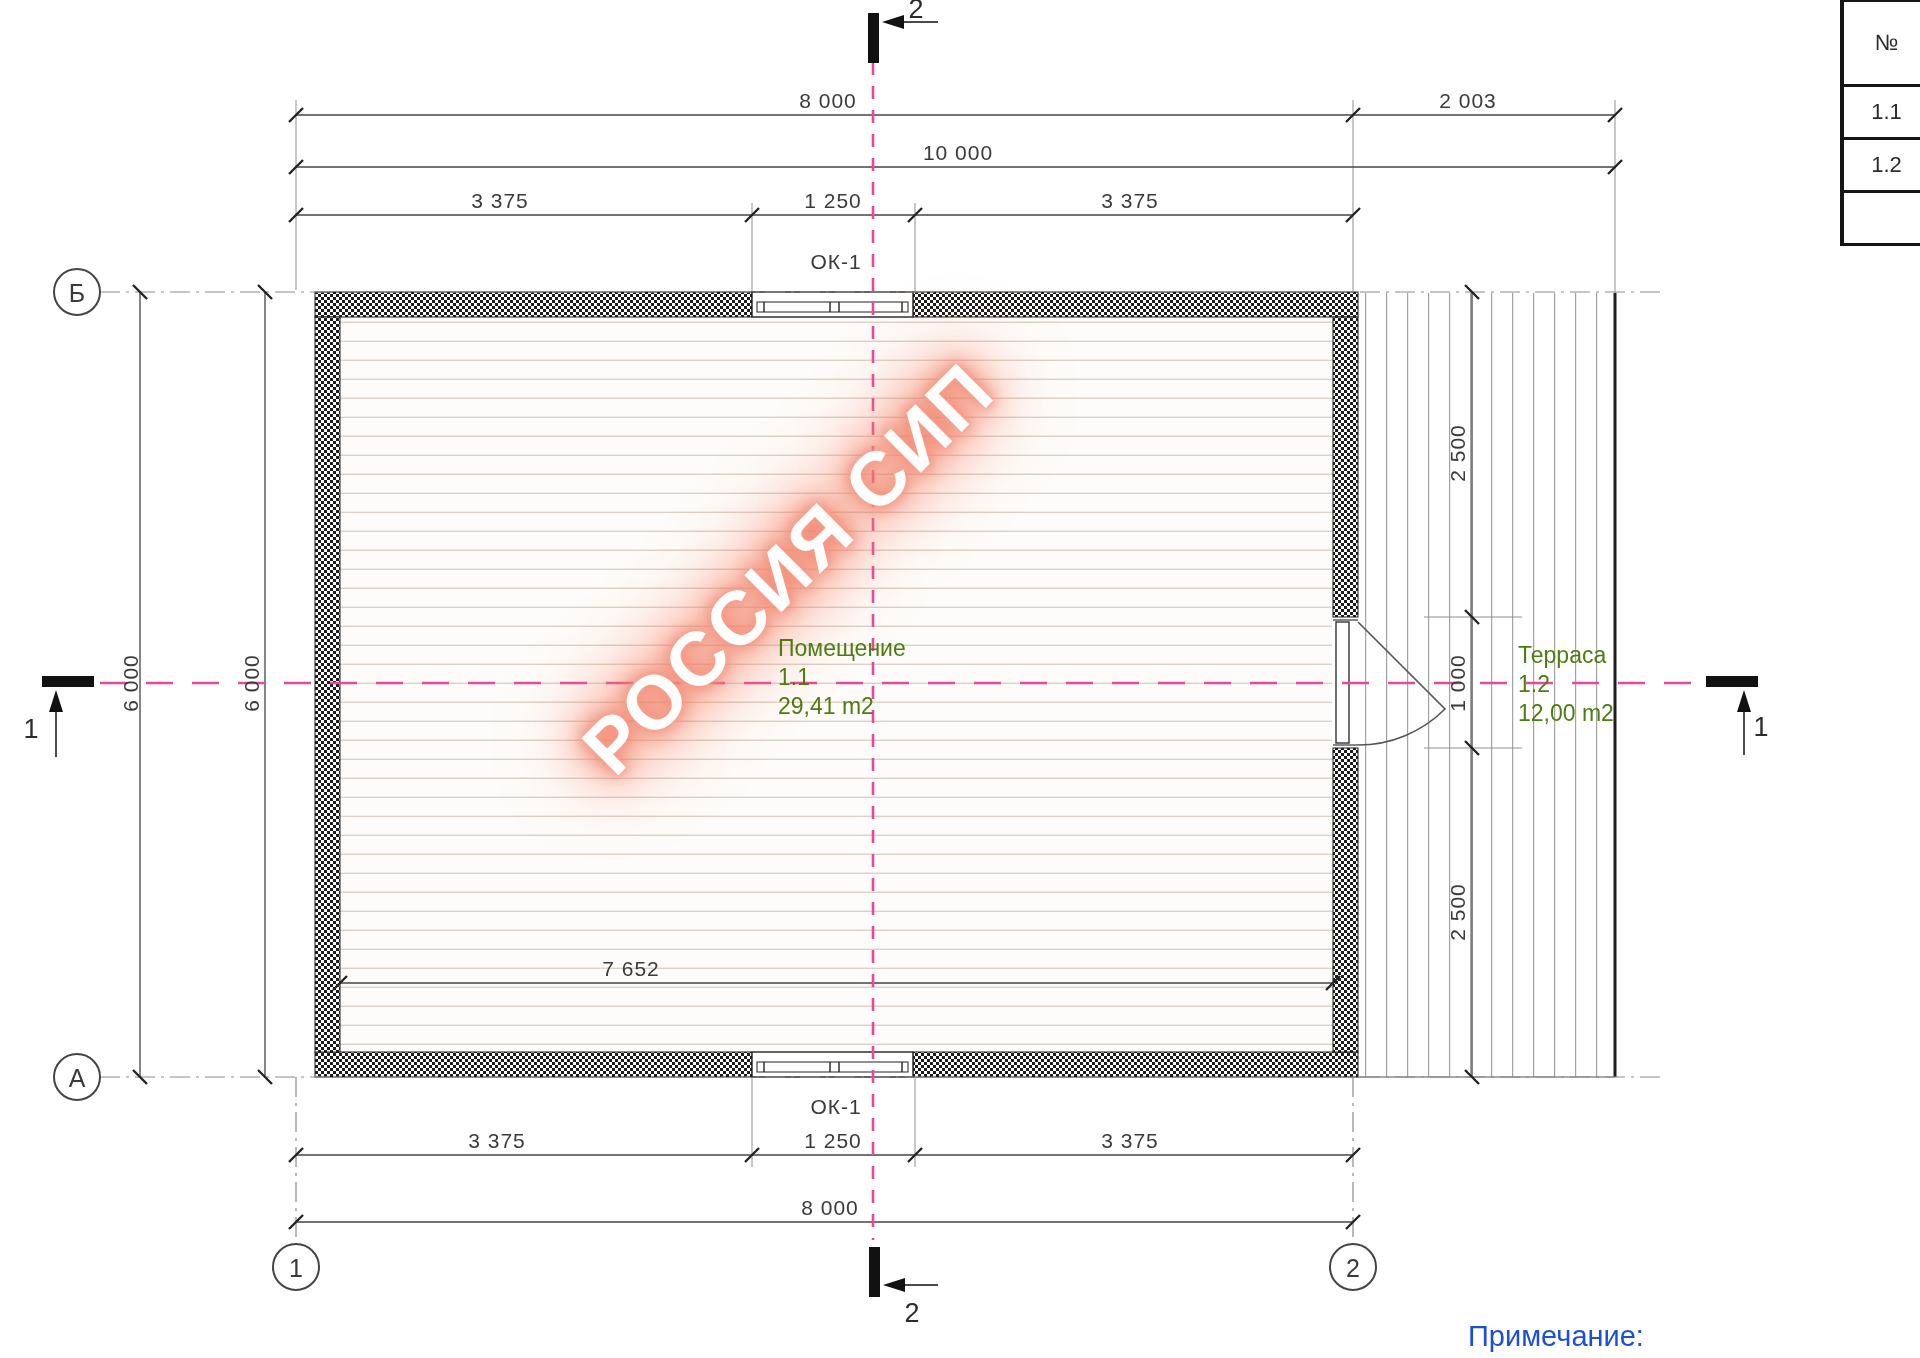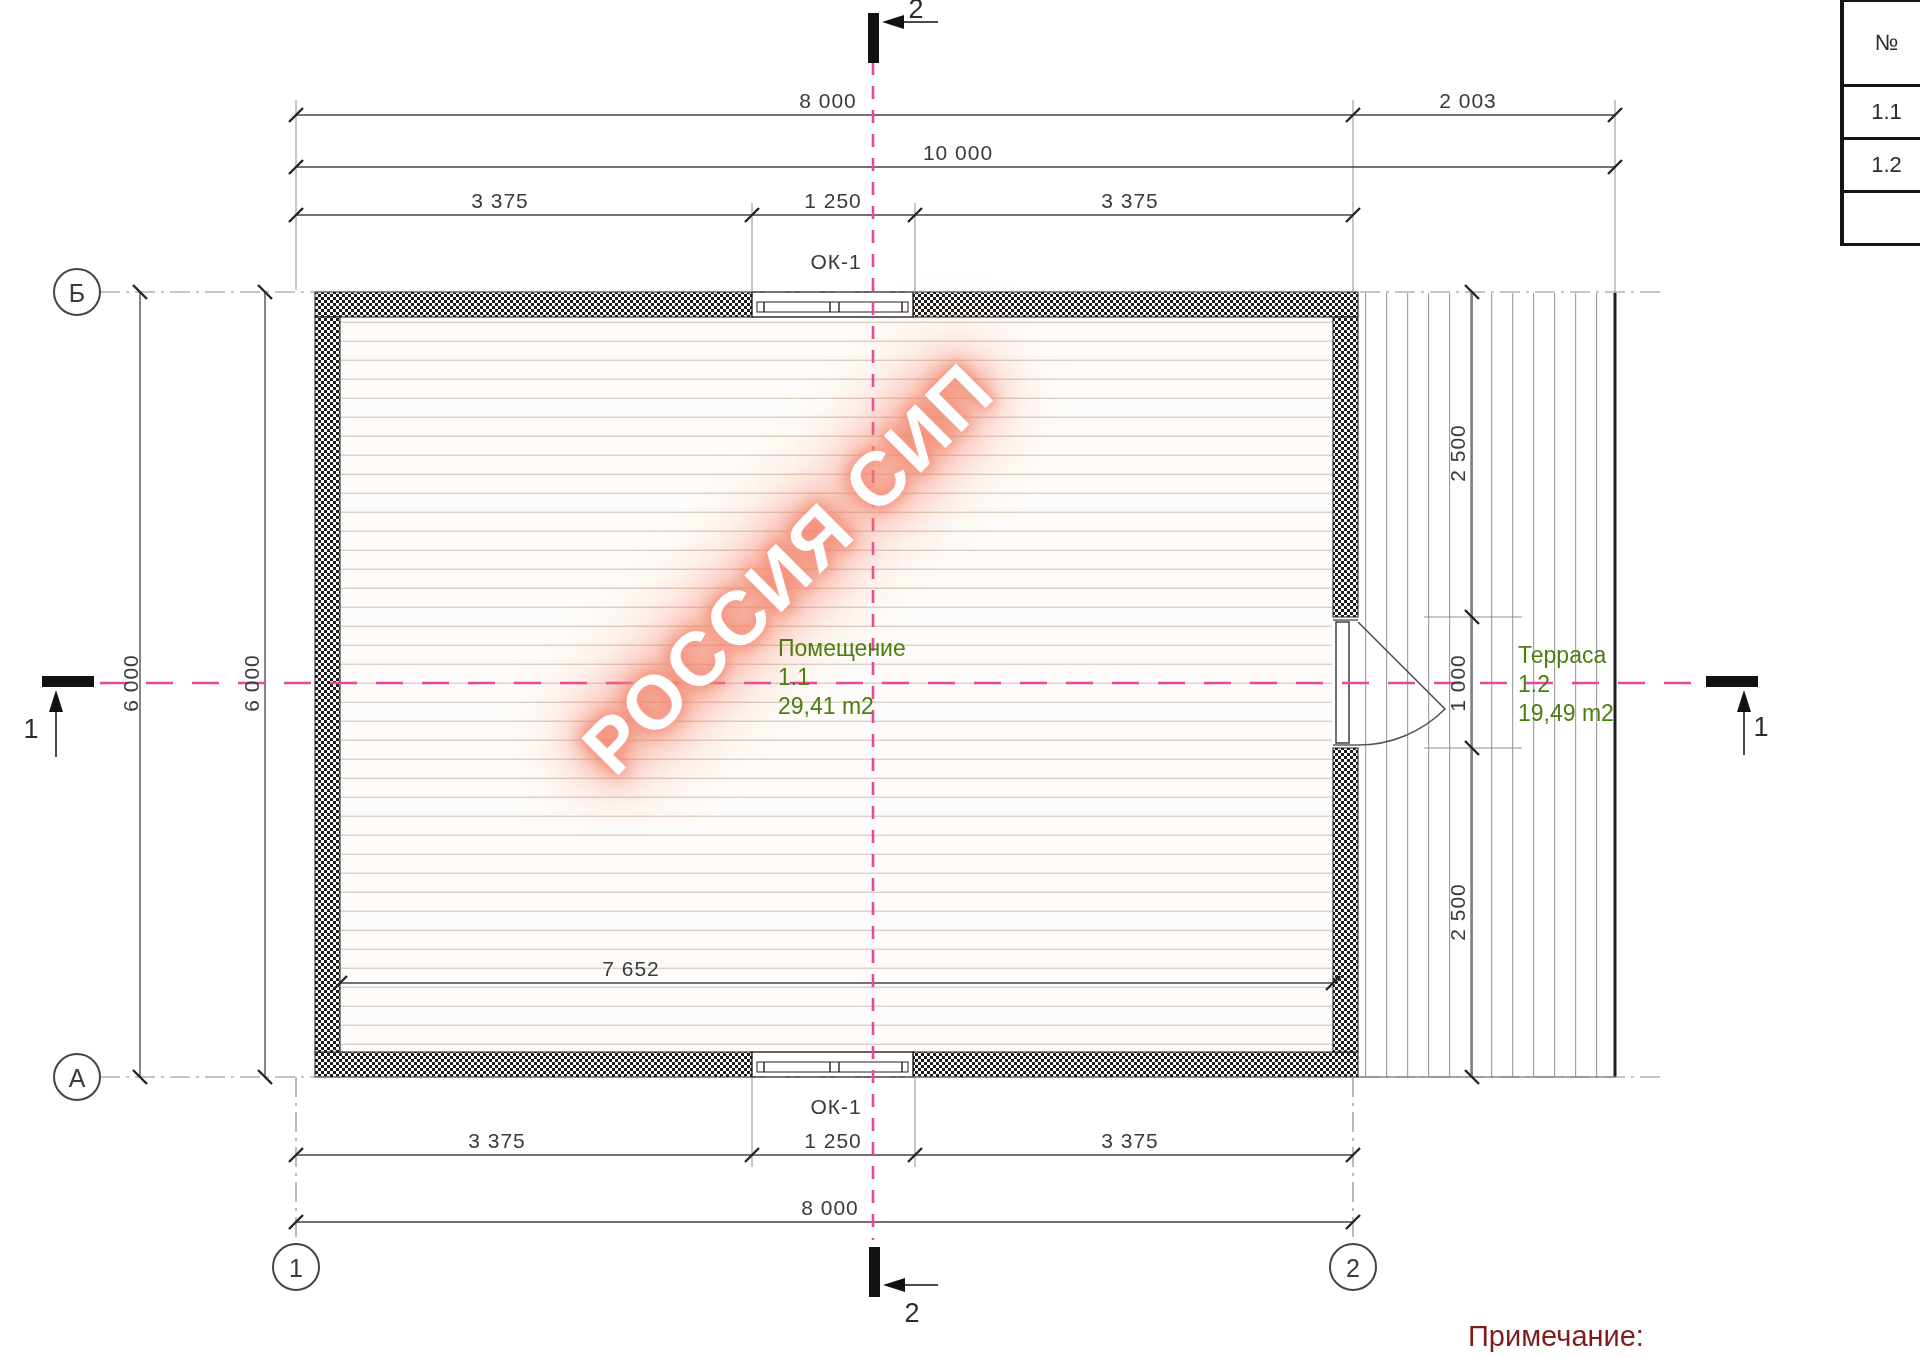--- a/index.html
+++ b/index.html
@@ -10,21 +10,21 @@
        transform:translate(-50%,-50%);z-index:30;}
   .lbl.rot{transform:translate(-50%,-50%) rotate(-90deg);}
   .axis-lbl{position:absolute;font-size:25px;color:#3a3a3a;transform:translate(-50%,-50%);z-index:30;}
   .sec-lbl{position:absolute;font-size:27px;color:#2c2c2c;transform:translate(-50%,-50%);z-index:30;}
   .room{position:absolute;font-size:23px;line-height:29px;color:#4d7c0f;z-index:30;white-space:nowrap;}
   .watermark{position:absolute;left:788px;top:568px;z-index:20;white-space:nowrap;
        transform:translate(-50%,-50%) rotate(-45deg);
        font-size:76px;font-weight:700;letter-spacing:3px;color:#fffefe;
        text-shadow:0 0 6px #f7a291,0 0 14px #f28a72,0 0 28px #f07a60,
                    0 0 48px #f07a60,0 0 80px #f28a72,0 0 110px #f7a291;}
-  .note{position:absolute;left:1468px;top:1320px;font-size:29px;color:#7f1d1d;z-index:30;}
+  .note{position:absolute;left:1468px;top:1320px;font-size:29px;color:#1d4ed8;z-index:30;}
   .spec-table{position:absolute;left:1840px;top:0;width:85px;z-index:30;
        border-left:4px solid #151515;border-top:2px solid #151515;}
   .spec-row{height:82px;border-bottom:3px solid #151515;display:flex;align-items:center;
        justify-content:center;font-size:22px;color:#2c2c2c;}
   .spec-row.r{height:50px;}
 </style>
 </head>
 <body>
 
 <div class="canvas">
@@ -194,21 +194,21 @@
   <div class="lbl" style="left:836px;top:1107px">ОК-1</div>
 
   <div class="room" style="left:778px;top:634px">
     <div>Помещение</div>
     <div>1.1</div>
     <div>29,41 m2</div>
   </div>
   <div class="room" style="left:1518px;top:641px">
     <div>Терраса</div>
     <div>1.2</div>
-    <div>19,49 m2</div>
+    <div>12,00 m2</div>
   </div>
 
   <div class="axis-lbl" style="left:77px;top:293px">Б</div>
   <div class="axis-lbl" style="left:77px;top:1078px">А</div>
   <div class="axis-lbl" style="left:296px;top:1268px">1</div>
   <div class="axis-lbl" style="left:1353px;top:1268px">2</div>
 
   <div class="sec-lbl" style="left:31px;top:729px">1</div>
   <div class="sec-lbl" style="left:1761px;top:727px">1</div>
   <div class="sec-lbl" style="left:916px;top:9px">2</div>

